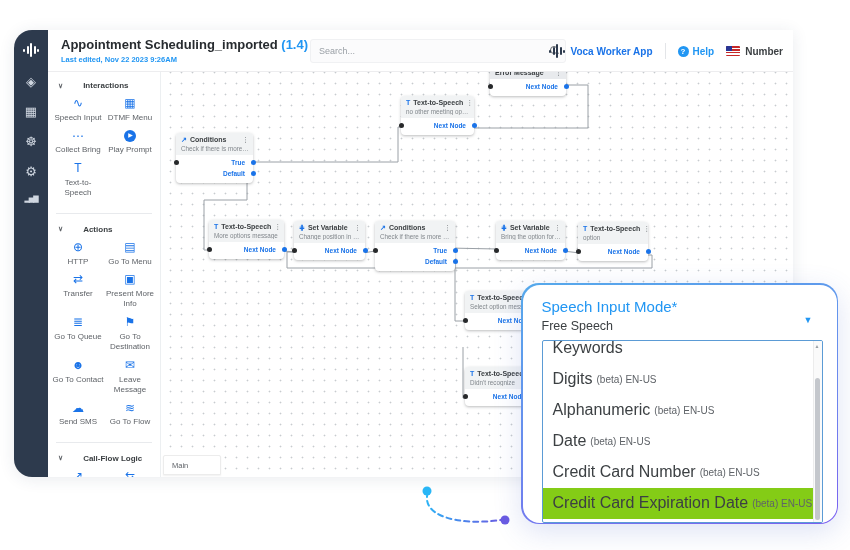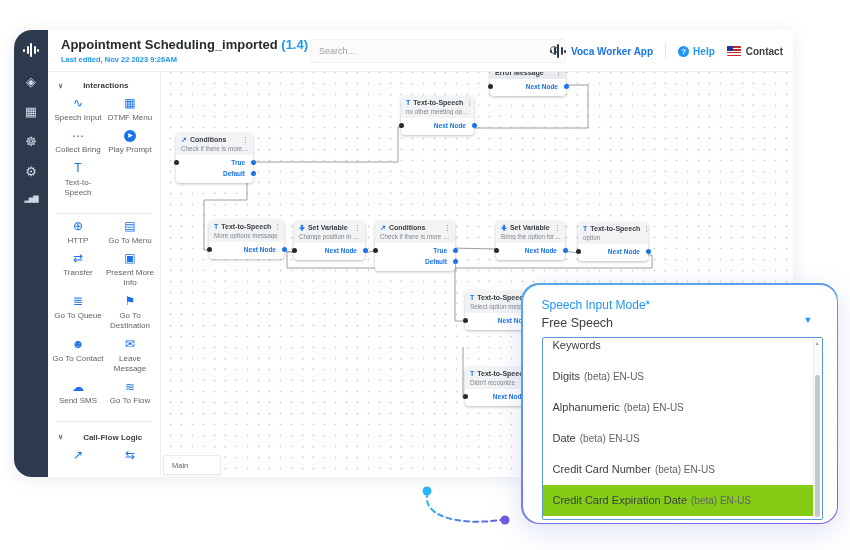--- a/index.html
+++ b/index.html
@@ -97,29 +97,29 @@
               border:1px solid #ececec; border-radius:2px 2px 0 0; display:flex; align-items:center;
               padding-left:8px; font-size:7.5px; color:#5f6368; z-index:2; cursor:pointer;
               box-shadow:0 1px 2px rgba(0,0,0,.06); }
 
   
   .popup-border { position:absolute; left:521px; top:283px; width:317px; height:241px; border-radius:18px;
                   padding:1.5px; background:linear-gradient(165deg,#55a9eb 0%,#6c86ee 60%,#7a5ff0 100%);
                   box-shadow:0 8px 28px rgba(70,100,200,.18); z-index:50; }
   .popup { width:100%; height:100%; background:#fff; border-radius:17px; position:relative;
            padding:13px 14px 10px 19px; }
-  .field-label { font-size:12px; color:#2196f3; }
+  .field-label { font-size:15px; color:#2196f3; }
   .field-value { font-size:12.5px; color:#3c4043; margin-top:4px; cursor:pointer; }
   .field-caret { position:absolute; right:24px; top:30px; color:#2196f3; font-size:9px; cursor:pointer; }
   .listbox { position:relative; margin-top:7px; height:183px; border:1px solid #5b9bd5; border-radius:2px;
              overflow:hidden; background:#fff; }
   .opt-scroll { margin-top:-8px; }
   .opt-row { height:31px; display:flex; align-items:center; padding:0 10px; cursor:pointer; }
   .opt-row.hl { background:#84cc16; }
-  .opt-name { font-size:11px; color:#3c4043; white-space:nowrap; }
+  .opt-name { font-size:16px; color:#3c4043; white-space:nowrap; }
   .opt-meta { font-size:10px; color:#5f6368; margin-left:4px; white-space:nowrap; }
   .lscroll { position:absolute; right:0; top:0; bottom:0; width:9px; background:#fafafa;
              border-left:1px solid #ececec; }
   .lscroll .up { position:absolute; top:2px; left:1px; font-size:5px; color:#9aa0a6; }
   .lscroll .thumb { position:absolute; left:1.5px; top:37px; bottom:2px; width:5px; background:#c4c7cc;
                     border-radius:3px; cursor:pointer; }
 
   .callout { position:absolute; left:0; top:0; width:850px; height:550px; pointer-events:none; z-index:40; }
 </style>
 </head>
@@ -168,41 +168,45 @@
             </span>
           <span>Voca Worker App</span>
         </span>
         <span class="tdivider"></span>
         <span class="help">
           <span class="qmark">?</span>
           <span>Help</span>
         </span>
         <span class="lang">
           <span class="flag"></span>
-          <span>Contact</span>
+          <span>Number</span>
         </span>
       </div>
     </div>
 
     <div class="sidebar">
 
     <div class="sec-head">
           <span class="chev">∨</span>
           <span>Interactions</span>
         </div>
         <div class="sec-grid">
           <div class="pal-item"><span class="pic">∿</span><span>Speech Input</span></div>
           <div class="pal-item"><span class="pic">▦</span><span>DTMF Menu</span></div>
           <div class="pal-item"><span class="pic">⋯</span><span>Collect Bring</span></div>
           <div class="pal-item"><span class="pic">
               <span class="circle-play">▶</span>
             </span><span>Play Prompt</span></div>
           <div class="pal-item"><span class="pic">T</span><span>Text-to-Speech</span></div>
         </div>
         <div class="sec-divider"></div>
+        <div class="sec-head">
+          <span class="chev">∨</span>
+          <span>Actions</span>
+        </div>
         <div class="sec-grid">
           <div class="pal-item"><span class="pic">⊕</span><span>HTTP</span></div>
           <div class="pal-item"><span class="pic">▤</span><span>Go To Menu</span></div>
           <div class="pal-item"><span class="pic">⇄</span><span>Transfer</span></div>
           <div class="pal-item"><span class="pic">▣</span><span>Present More Info</span></div>
           <div class="pal-item"><span class="pic">≣</span><span>Go To Queue</span></div>
           <div class="pal-item"><span class="pic">⚑</span><span>Go To Destination</span></div>
           <div class="pal-item"><span class="pic">☻</span><span>Go To Contact</span></div>
           <div class="pal-item"><span class="pic">✉</span><span>Leave Message</span></div>
           <div class="pal-item"><span class="pic">☁</span><span>Send SMS</span></div>

